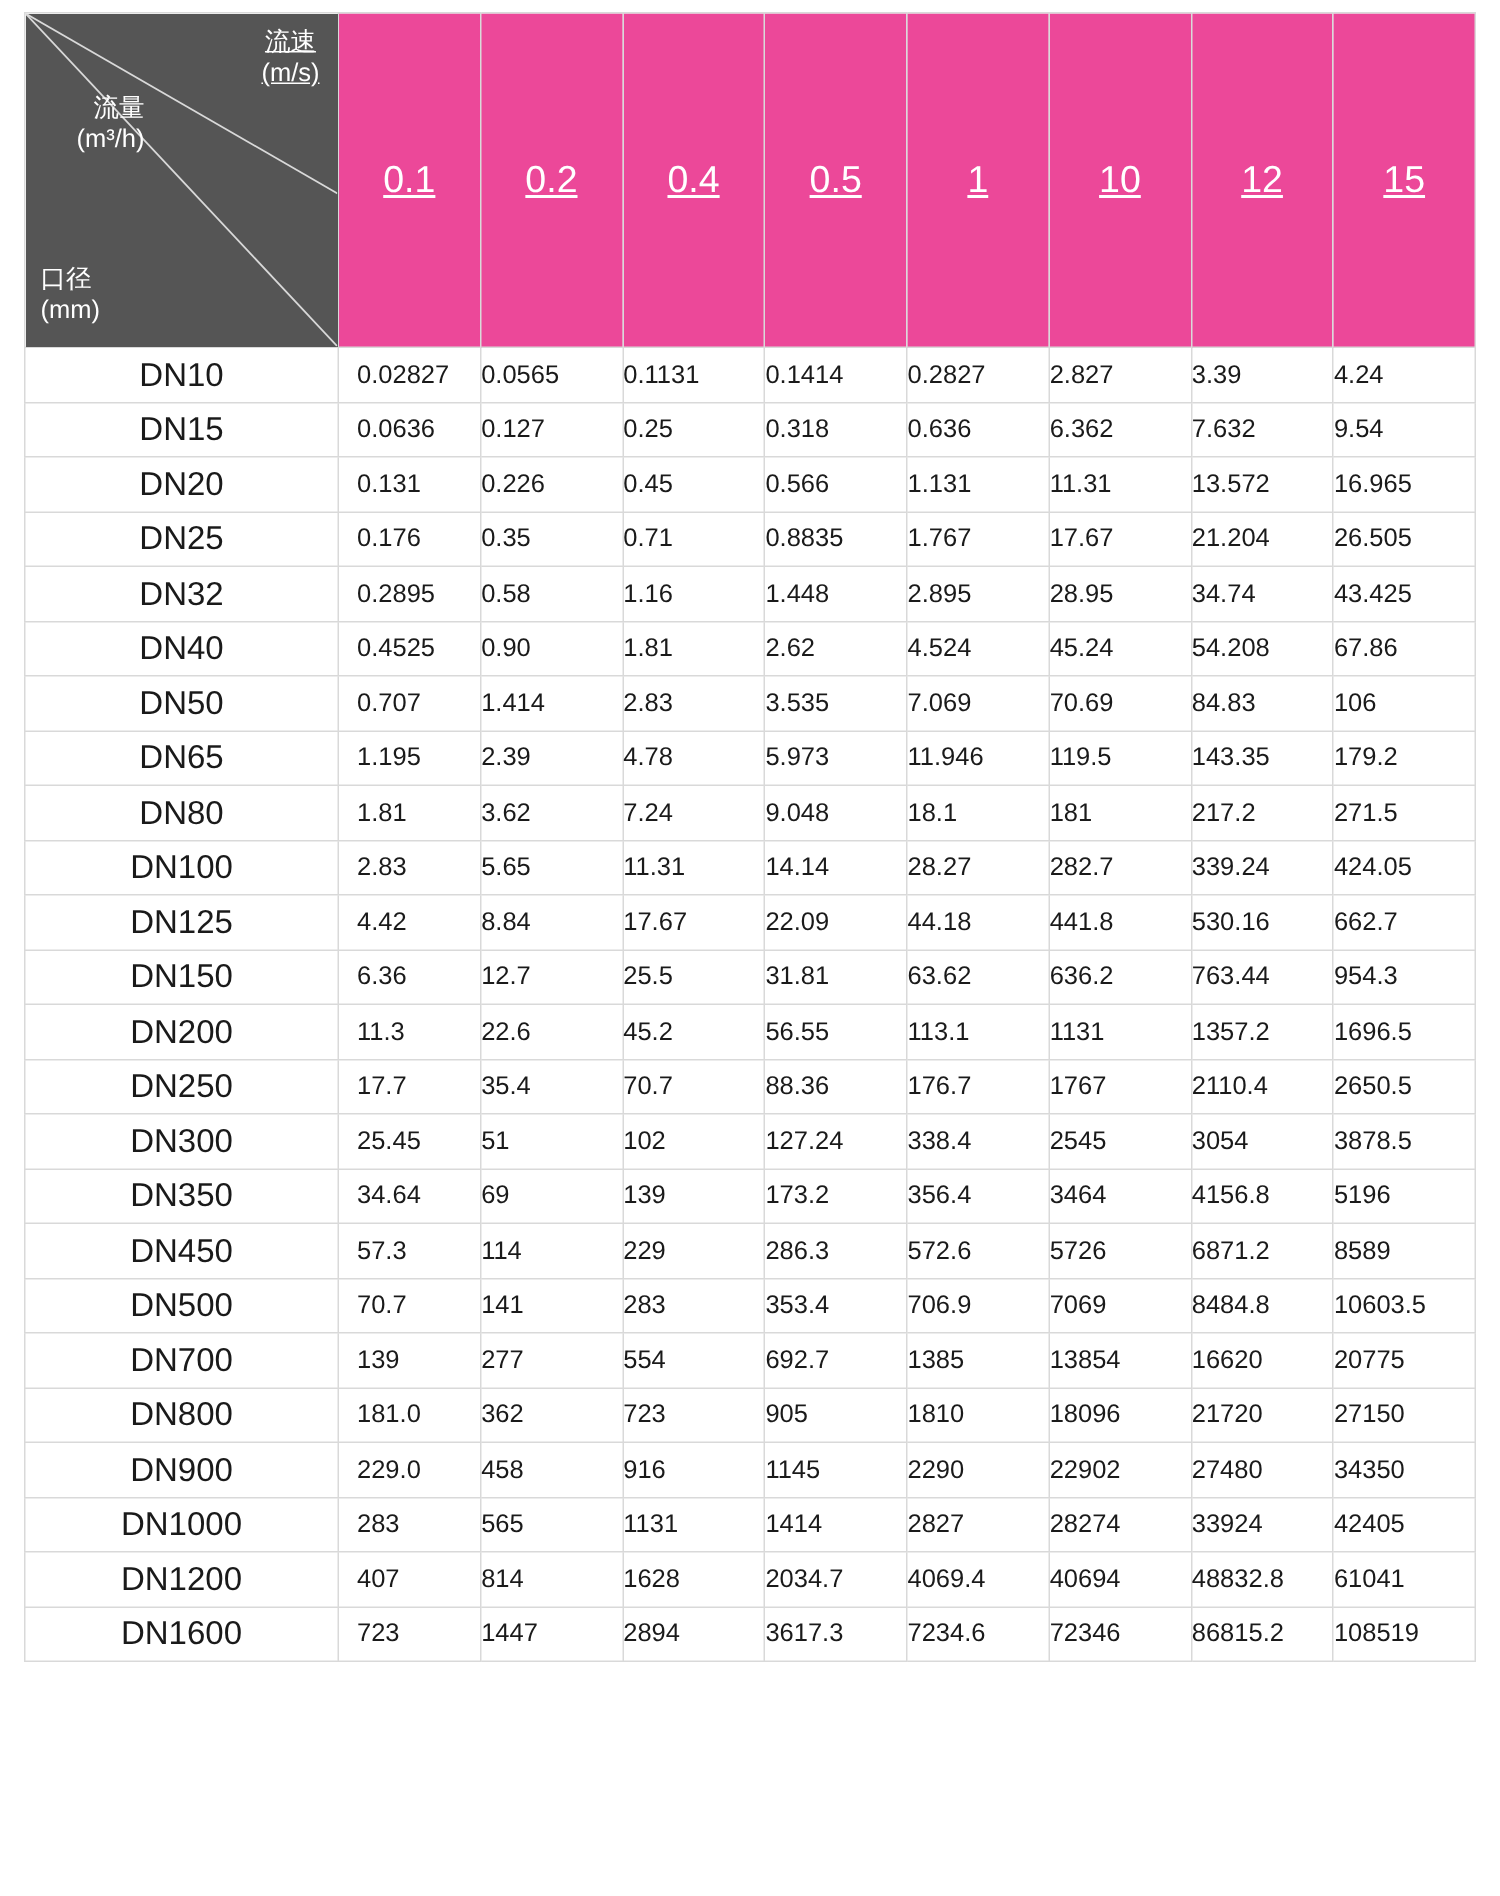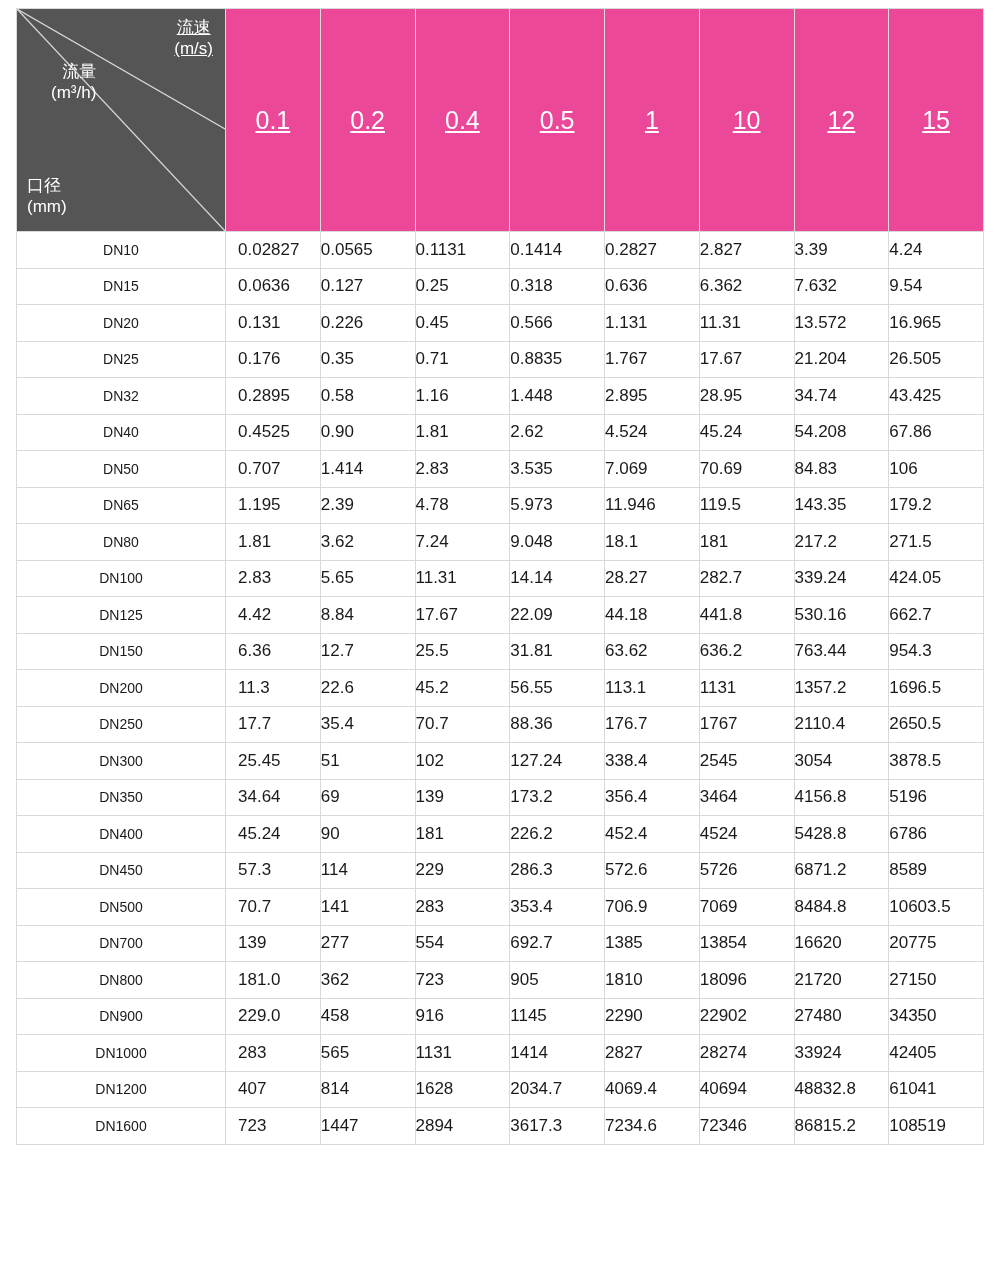--- a/index.html
+++ b/index.html
@@ -77,21 +77,21 @@
     font-size: 25px;
     text-align: center;
     vertical-align: middle;
     height: 222px;
     padding-top: 100px;
     box-sizing: border-box;
     text-decoration: underline;
   }
   td.dn-cell {
     text-align: center;
-    font-size: 14px;
+    font-size: 22px;
     height: 35.5px;
     color: #1a1a1a;
     background: #ffffff;
   }
   td.val-cell {
     text-align: left;
     padding-left: 10px;
     font-size: 17px;
     height: 35.5px;
     color: #1a1a1a;
@@ -305,31 +305,20 @@
           <td class="val-cell c0">34.64</td>
           <td class="val-cell c1">69</td>
           <td class="val-cell c2">139</td>
           <td class="val-cell c3">173.2</td>
           <td class="val-cell c4">356.4</td>
           <td class="val-cell c5">3464</td>
           <td class="val-cell c6">4156.8</td>
           <td class="val-cell c7">5196</td>
         </tr>
         <tr>
-          <td class="dn-cell">DN400</td>
-          <td class="val-cell c0">45.24</td>
-          <td class="val-cell c1">90</td>
-          <td class="val-cell c2">181</td>
-          <td class="val-cell c3">226.2</td>
-          <td class="val-cell c4">452.4</td>
-          <td class="val-cell c5">4524</td>
-          <td class="val-cell c6">5428.8</td>
-          <td class="val-cell c7">6786</td>
-        </tr>
-        <tr>
           <td class="dn-cell">DN450</td>
           <td class="val-cell c0">57.3</td>
           <td class="val-cell c1">114</td>
           <td class="val-cell c2">229</td>
           <td class="val-cell c3">286.3</td>
           <td class="val-cell c4">572.6</td>
           <td class="val-cell c5">5726</td>
           <td class="val-cell c6">6871.2</td>
           <td class="val-cell c7">8589</td>
         </tr>

